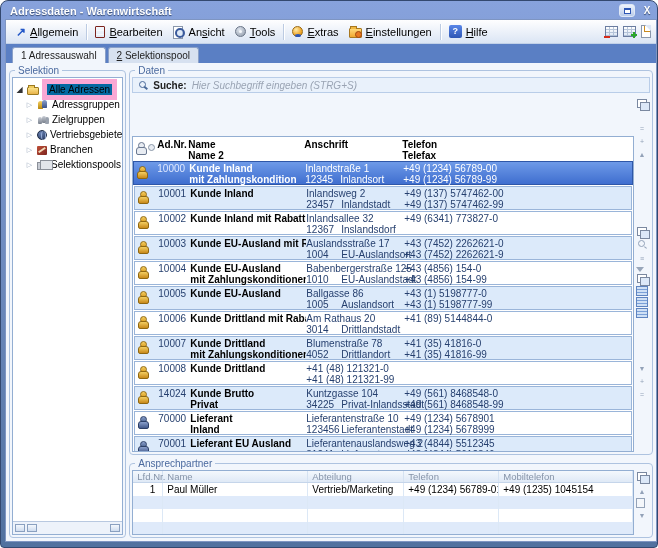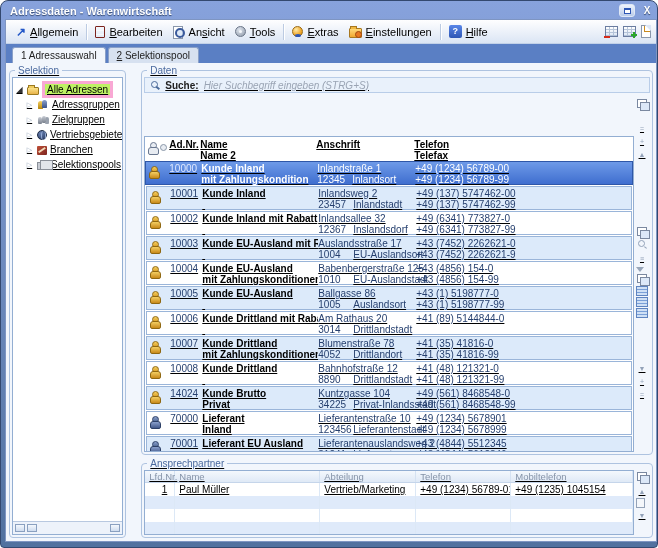--- a/index.html
+++ b/index.html
@@ -57,33 +57,33 @@
   .mi-doc::after { content:''; position: absolute; right: -1px; top: -1px; border: 3px solid #f0a830; border-left-color: #dbe5f4; border-bottom-color: #0000; border-bottom: none; border-left: 3px solid #dbe5f4; border-top-color:#dbe5f4; width:0; height:0;
       border-width: 3px; border-style: solid; border-color: #dbe5f4 #dbe5f4 #0000 #0000; box-shadow: -1px 1px 0 #c98a20; }
 
   
   .tabstrip { height: 19px; background: #5a7fc4; display: flex; align-items: flex-end; padding: 3px 0 0 6px; gap: 2px; }
   .tab { font-size: 10px; padding: 2px 8px 2px; border: 1px solid #8aa0c8; border-bottom: none;
          border-radius: 3px 3px 0 0; background: #d7e1f0; color: #222; cursor: default; white-space: nowrap; }
   .tab.active { background: #f2f6fc; position: relative; top: 0; }
 
   
-  .content { flex: 1; display: flex; gap: 15px; padding: 2px 3px 3px; background: #f2f6fc; overflow: hidden; text-decoration: underline; }
+  .content { flex: 1; display: flex; gap: 3px; padding: 2px 3px 3px; background: #f2f6fc; overflow: hidden; }
   fieldset.group { border: 1px solid #aec3e0; border-radius: 4px; padding: 1px 2px 2px; display: flex; flex-direction: column; overflow: hidden; }
   legend { color: #4a699e; font-size: 10px; padding: 0 3px; margin-left: 3px; }
 
   
   .sel-panel { width: 104px; }
   .tree-box { flex: 1; background: #fff; border: 1px solid #93aed2; display: flex; flex-direction: column; overflow: hidden; }
   .tree-items { flex: 1; padding: 4px 0 0 2px; }
   .tree-item { display: flex; align-items: center; gap: 3px; font-size: 10px; height: 15px; white-space: nowrap; cursor: default; }
   .tree-item.child { padding-left: 10px; }
   .twisty { width: 9px; font-size: 7px; color: #9aa8bc; text-align: center; }
   .twisty.open { color: #333; font-size: 8px; }
-  .tree-label.selbox { border: 3px solid #f9a8d4; padding: 0 2px; background: #bef264; }
+  .tree-label.selbox { border: 5px solid #f9a8d4; padding: 0 2px; background: #0369a1; }
   .panel-footer { height: 13px; border-top: 1px solid #b8c8e0; background: #edf2fa; display: flex; align-items: center; padding: 0 2px; gap: 2px; }
   .tiny-btn { width: 10px; height: 8px; border: 1px solid #8aa0c0; background: linear-gradient(#f4f8fd,#cfdcee); }
   .panel-footer .right { margin-left: auto; }
 
   
   .ti { display: inline-block; position: relative; width: 12px; height: 11px; }
   .ti-folder { width: 12px; height: 8px; margin-top: 3px; background: linear-gradient(#fbe28a,#e8b34a); border: 1px solid #9c7a20; border-radius: 1px; }
   .ti-folder::before { content:''; position: absolute; top: -3px; left: 0; width: 5px; height: 2px; background: #f0cc60; border: 1px solid #9c7a20; border-bottom: none; }
   .ti-people::before, .ti-people::after { content:''; position: absolute; width: 5px; height: 8px; border-radius: 3px 3px 1px 1px; }
   .ti-people::before { left: 1px; top: 2px; background: linear-gradient(#f4cf62,#b8860b); }
@@ -350,21 +350,20 @@
                     <div class="c c-name">
                       <div>Kunde Inland mit Rabatt</div>
                       <div>&nbsp;</div>
                     </div>
                     <div class="c c-addr">
                       <div>Inlandsallee 32</div>
                       <div><span class="plz">12367</span>Inslandsdorf</div>
                     </div>
                     <div class="c c-tel">
                       <div>+49 (6341) 773827-0</div>
-                      <div>+49 (6341) 773827-99</div>
                     </div>
                   </div>
                   <div class="trow alt">
                     <div class="c">
                       <span class="pers kunde"></span>
                     </div>
                     <div class="c"></div>
                     <div class="c c-adnr">10003</div>
                     <div class="c c-name">
                       <div>Kunde EU-Ausland mit Rabatt</div>
@@ -456,24 +455,20 @@
                   </div>
                   <div class="trow">
                     <div class="c">
                       <span class="pers kunde"></span>
                     </div>
                     <div class="c"></div>
                     <div class="c c-adnr">10008</div>
                     <div class="c c-name">
                       <div>Kunde Drittland</div>
                       <div>&nbsp;</div>
-                    </div>
-                    <div class="c c-addr">
-                      <div>Bahnhofstraße 12</div>
-                      <div><span class="plz">8890</span>Drittlandstadt</div>
                     </div>
                     <div class="c c-tel">
                       <div>+41 (48) 121321-0</div>
                       <div>+41 (48) 121321-99</div>
                     </div>
                   </div>
                   <div class="trow alt">
                     <div class="c">
                       <span class="pers kunde"></span>
                     </div>

